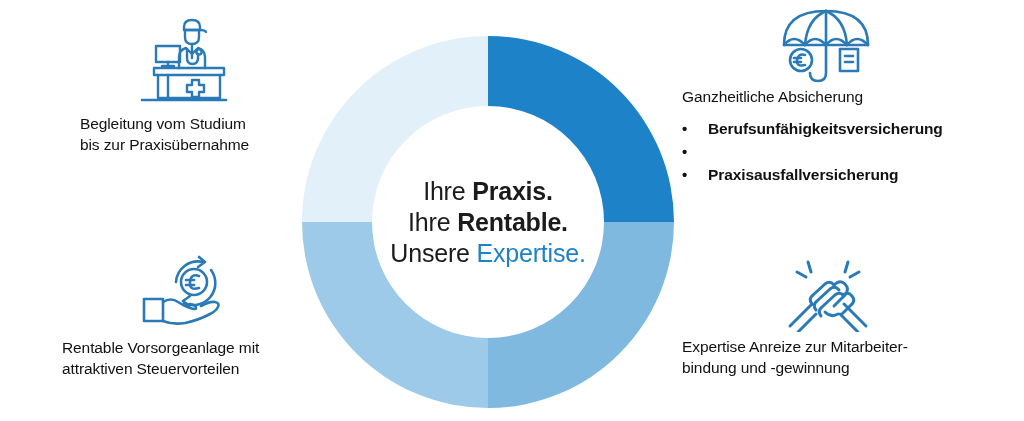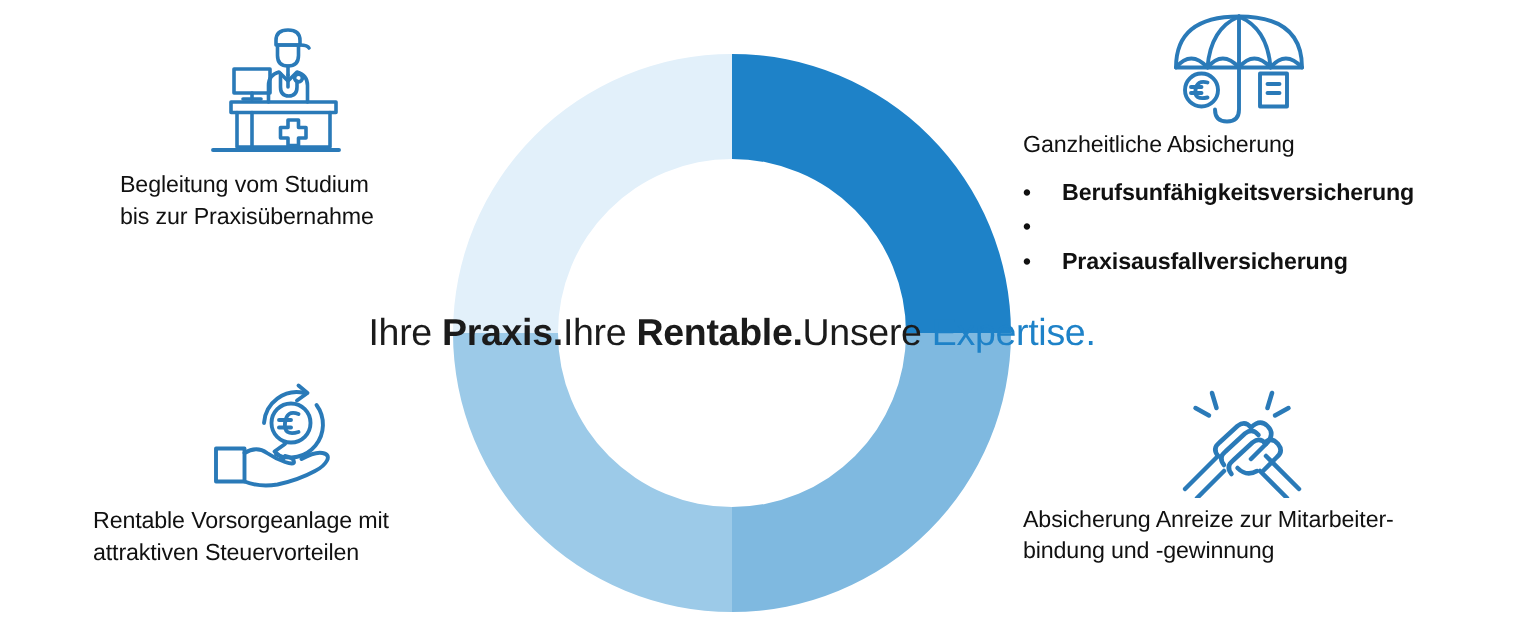--- a/index.html
+++ b/index.html
@@ -32,21 +32,21 @@
   }
   .donut-svg { display: block; width: 372px; height: 372px; }
 
   .donut-center {
     position: absolute;
     left: 0;
     top: 0;
     width: 372px;
     height: 372px;
     display: flex;
-    flex-direction: row;
+    flex-direction: column;
     align-items: center;
     justify-content: center;
     text-align: center;
   }
   .center-line {
     font-size: 25px;
     line-height: 31px;
     color: #1b1b1b;
     white-space: nowrap;
     letter-spacing: -0.2px;
@@ -254,17 +254,17 @@
         <span class="dot">•</span>
       </li>
       <li>
         <span class="dot">•</span>
         <span>Praxisausfallversicherung</span>
       </li>
     </ul>
   </div>
 
   <div class="callout" id="callout-bot-right">
-    <div class="callout-title">Absicherung Anreize zur Mitarbeiter-
+    <div class="callout-title">Expertise Anreize zur Mitarbeiter-
 bindung und -gewinnung</div>
   </div>
 
 </div>
 
 </body></html>

